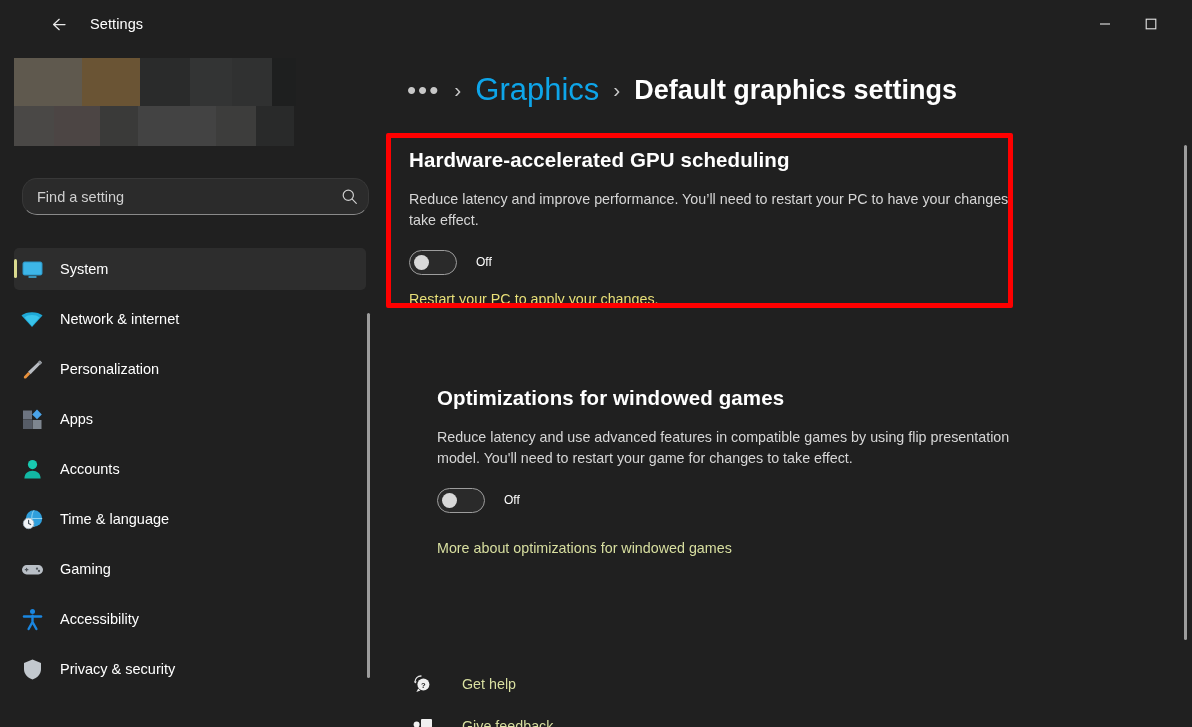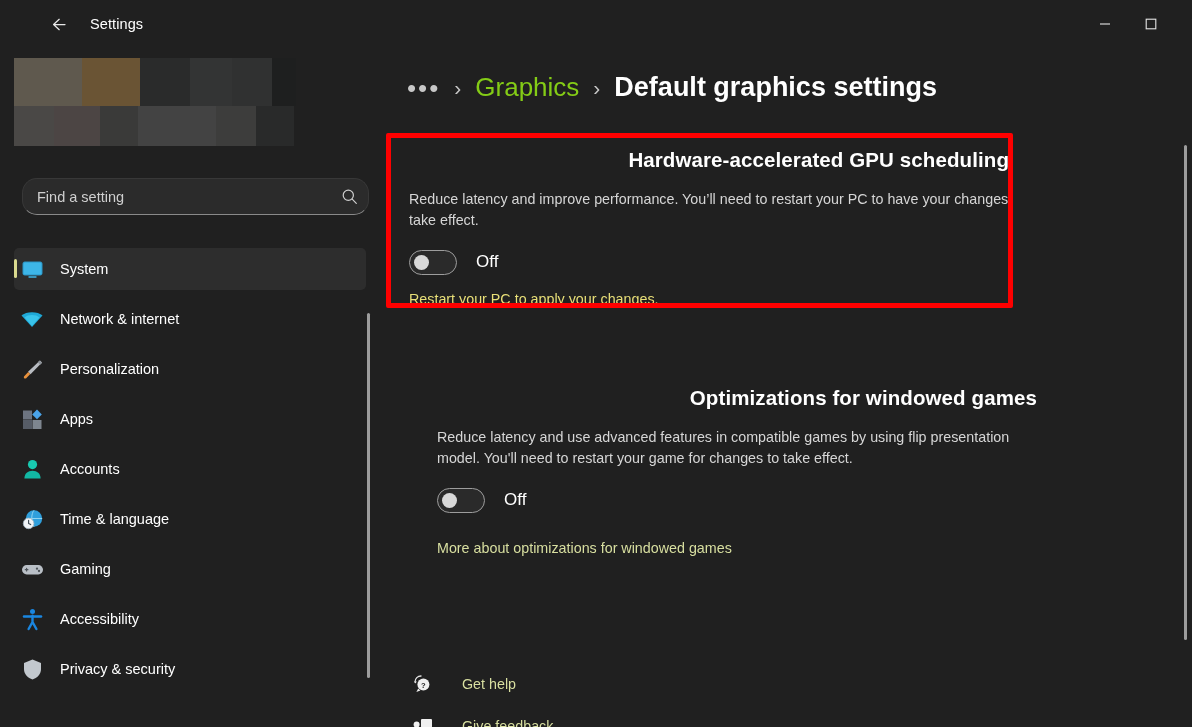--- a/index.html
+++ b/index.html
@@ -90,38 +90,38 @@
   .content {
     position: absolute; left: 375px; top: 48px; width: 817px; height: 679px;
     overflow: hidden;
   }
   .breadcrumb {
     position: absolute; left: 32px; top: 24px;
     display: flex; align-items: center; gap: 14px;
   }
   .crumb-dots { font-size: 26px; color: #c7c7c7; letter-spacing: 2px; cursor: pointer; line-height: 1; }
   .crumb-sep { font-size: 21px; color: #c9c9c9; font-weight: 300; }
-  .crumb-link { font-size: 26px; color: #84cc16; cursor: pointer; }
+  .crumb-link { font-size: 31px; color: #0ea5e9; cursor: pointer; }
   .crumb-current { font-size: 27px; color: #ffffff; font-weight: 600; }
 
   .section { position: absolute; left: 34px; width: 600px; }
-  .sec-title { font-size: 20.5px; font-weight: 600; color: #ffffff; letter-spacing: .1px; text-align: right; }
+  .sec-title { font-size: 20.5px; font-weight: 600; color: #ffffff; letter-spacing: .1px; }
   .sec-desc { font-size: 14.3px; color: #d6d6d6; line-height: 1.5; margin-top: 17px; }
 
   .toggle-row { display: flex; align-items: center; margin-top: 18px; }
   .toggle {
     width: 48px; height: 25px; border-radius: 14px;
     background: #2a2a2a; border: 1px solid #9d9d9d;
     position: relative; cursor: pointer; flex: 0 0 48px;
   }
   .toggle .knob {
     position: absolute; left: 4px; top: 4px;
     width: 15px; height: 15px; border-radius: 50%; background: #d8d8d8;
   }
-  .toggle-label { margin-left: 19px; font-size: 17px; color: #ffffff; }
+  .toggle-label { margin-left: 19px; font-size: 12px; color: #ffffff; }
 
   .warn-text { font-size: 14.3px; color: #e8df78; }
   .link { font-size: 14.3px; color: #d8dfa0; cursor: pointer; }
 
   .highlight-box {
     position: absolute; left: 11px; top: 85px; width: 627px; height: 175px;
     border: 5px solid #fe0000; border-radius: 2px; pointer-events: none;
   }
 
   .help-list { position: absolute; left: 34px; top: 615px; }

